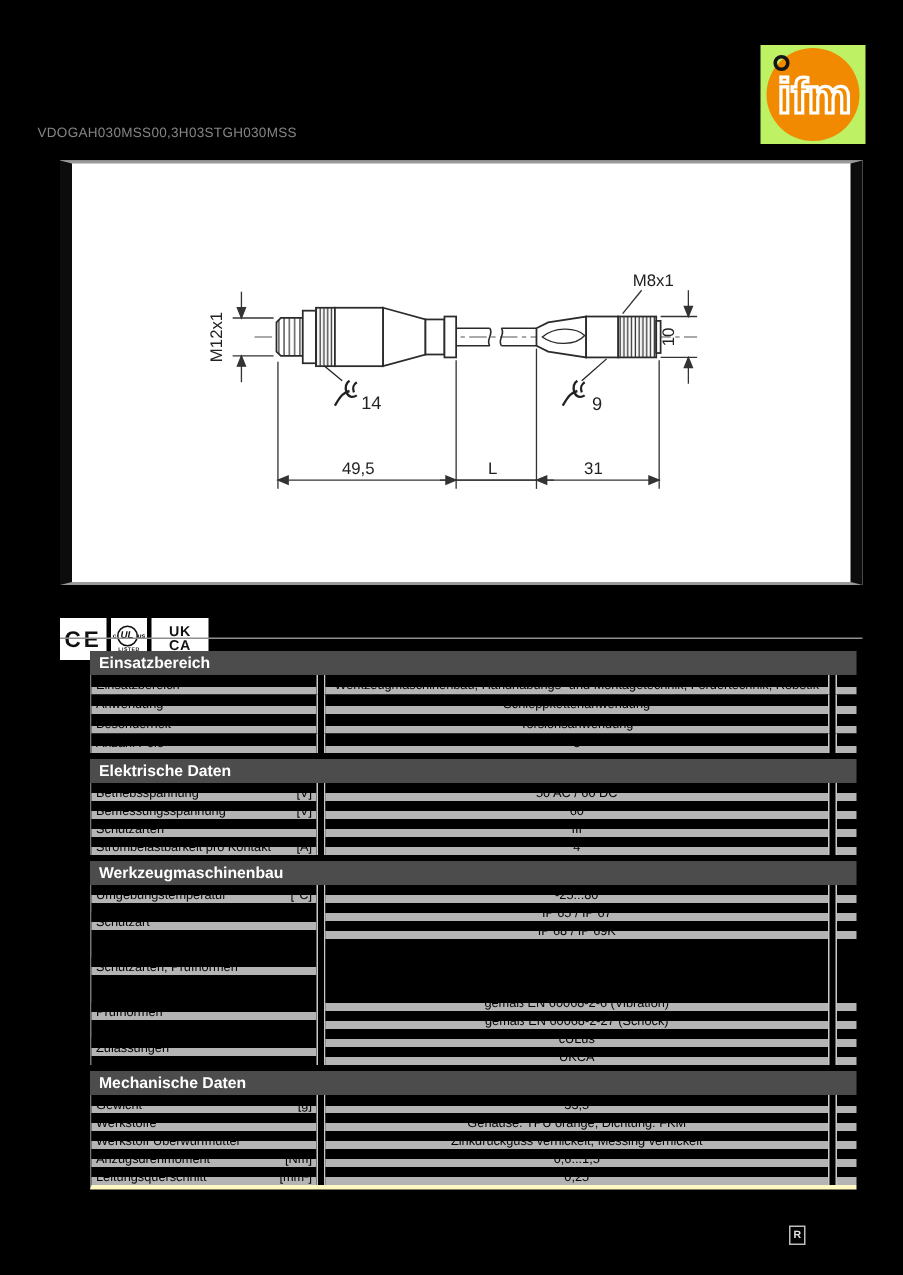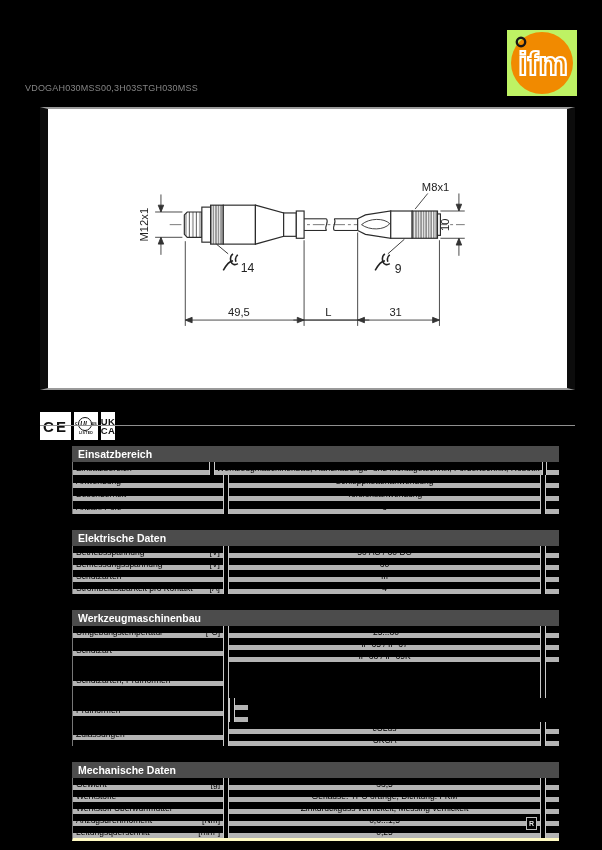--- a/index.html
+++ b/index.html
@@ -22,27 +22,27 @@
   .cert{background:#fff;height:28px;box-sizing:border-box;color:#111;display:flex;
         align-items:center;justify-content:center;}
   .cert-ce{width:31px;font-size:15px;font-weight:600;letter-spacing:2px;}
   .cert-ul{width:24px;flex-direction:column;line-height:1;}
   .ul-row{display:flex;align-items:center;}
   .ul-side{font-size:4.5px;font-weight:bold;}
   .ul-circle{width:12px;height:12px;border:1px solid #111;border-radius:50%;
              font-size:6.5px;font-weight:bold;display:flex;align-items:center;
              justify-content:center;font-style:italic;}
   .ul-listed{font-size:3.5px;font-weight:bold;letter-spacing:.3px;margin-top:1px;}
-  .cert-ukca{width:14px;flex-direction:column;font-size:9.5px;font-weight:bold;
+  .cert-ukca{width:38px;flex-direction:column;font-size:9.5px;font-weight:bold;
              line-height:9px;letter-spacing:.5px;}
 
   
   .tables{position:absolute;left:40px;top:425px;width:535px;border-top:1px solid #8f8f8f;
           padding-top:4px;}
-  .t-section{margin:16px;padding-left:16px;}
+  .t-section{margin:4px;padding-left:16px;}
   .t-sec-umg{margin-bottom:2px;}
   .t-header{height:16px;line-height:16px;background:#4c4c4c;color:#fff;font-size:10.5px;
             font-weight:bold;padding-left:6px;box-sizing:border-box;}
   .t-body{border-left:1px solid #777;}
   .t-sec-mech .t-body{border-bottom:3px solid #fef9c3;}
   .t-row{display:flex;}
   .c-label{width:150px;display:flex;flex-direction:column;justify-content:center;}
   .c-value{flex:1;display:flex;flex-direction:column;justify-content:flex-end;}
   .c-div{width:6px;box-sizing:border-box;background:#000;
          border-left:1px solid #c9c9c9;border-right:1px solid #c9c9c9;align-self:stretch;}
@@ -374,20 +374,24 @@
               <div class="line plain"></div>
             </div>
           </div>
           <div class="t-row">
             <div class="c-label">
               <div class="line">
                 <span>Prüfnormen</span>
               </div>
             </div>
             <div class="c-div"></div>
+            <div class="c-value">
+              <div class="line"><span>gemäß EN 60068-2-6 (Vibration)</span></div>
+              <div class="line"><span>gemäß EN 60068-2-27 (Schock)</span></div>
+            </div>
             <div class="c-div"></div>
             <div class="c-tail">
               <div class="line"></div>
               <div class="line"></div>
             </div>
           </div>
           <div class="t-row">
             <div class="c-label">
               <div class="line">
                 <span>Zulassungen</span>

